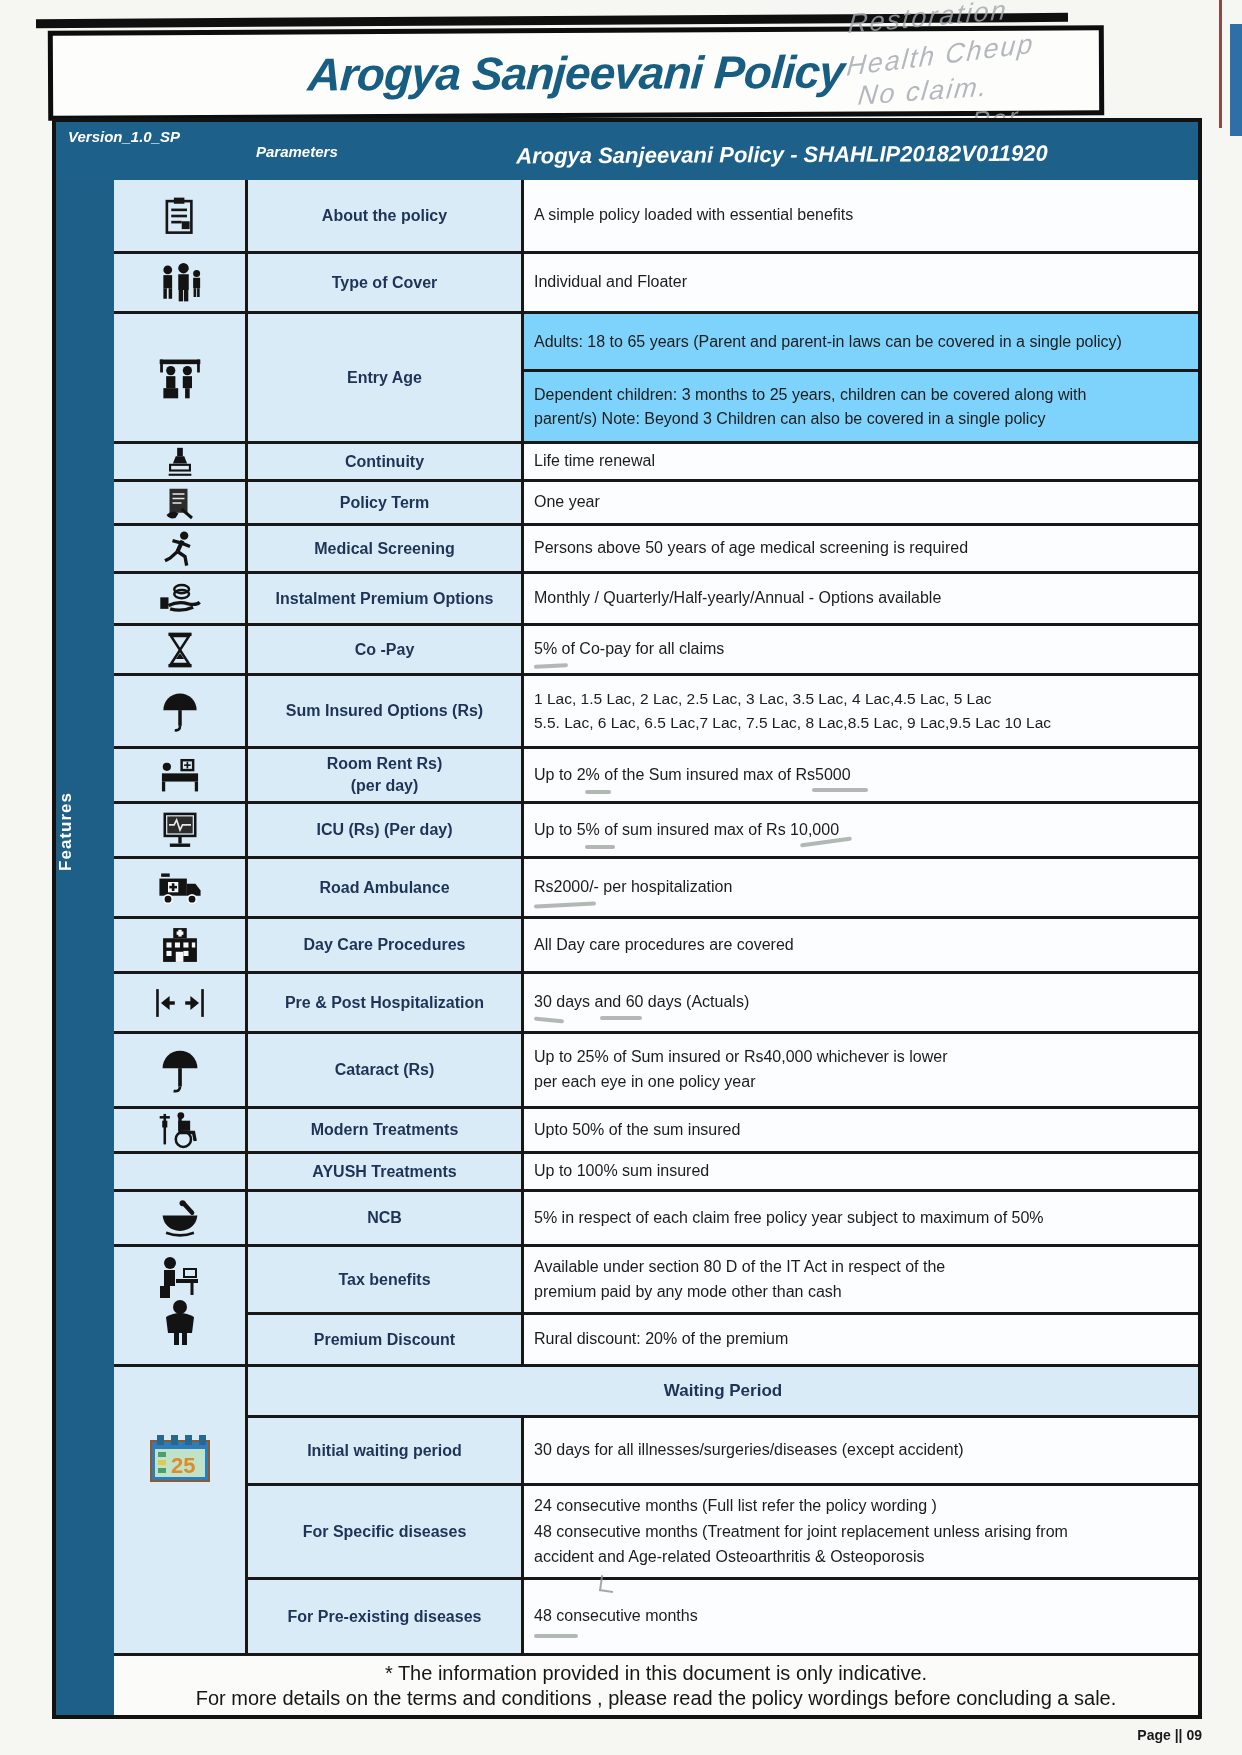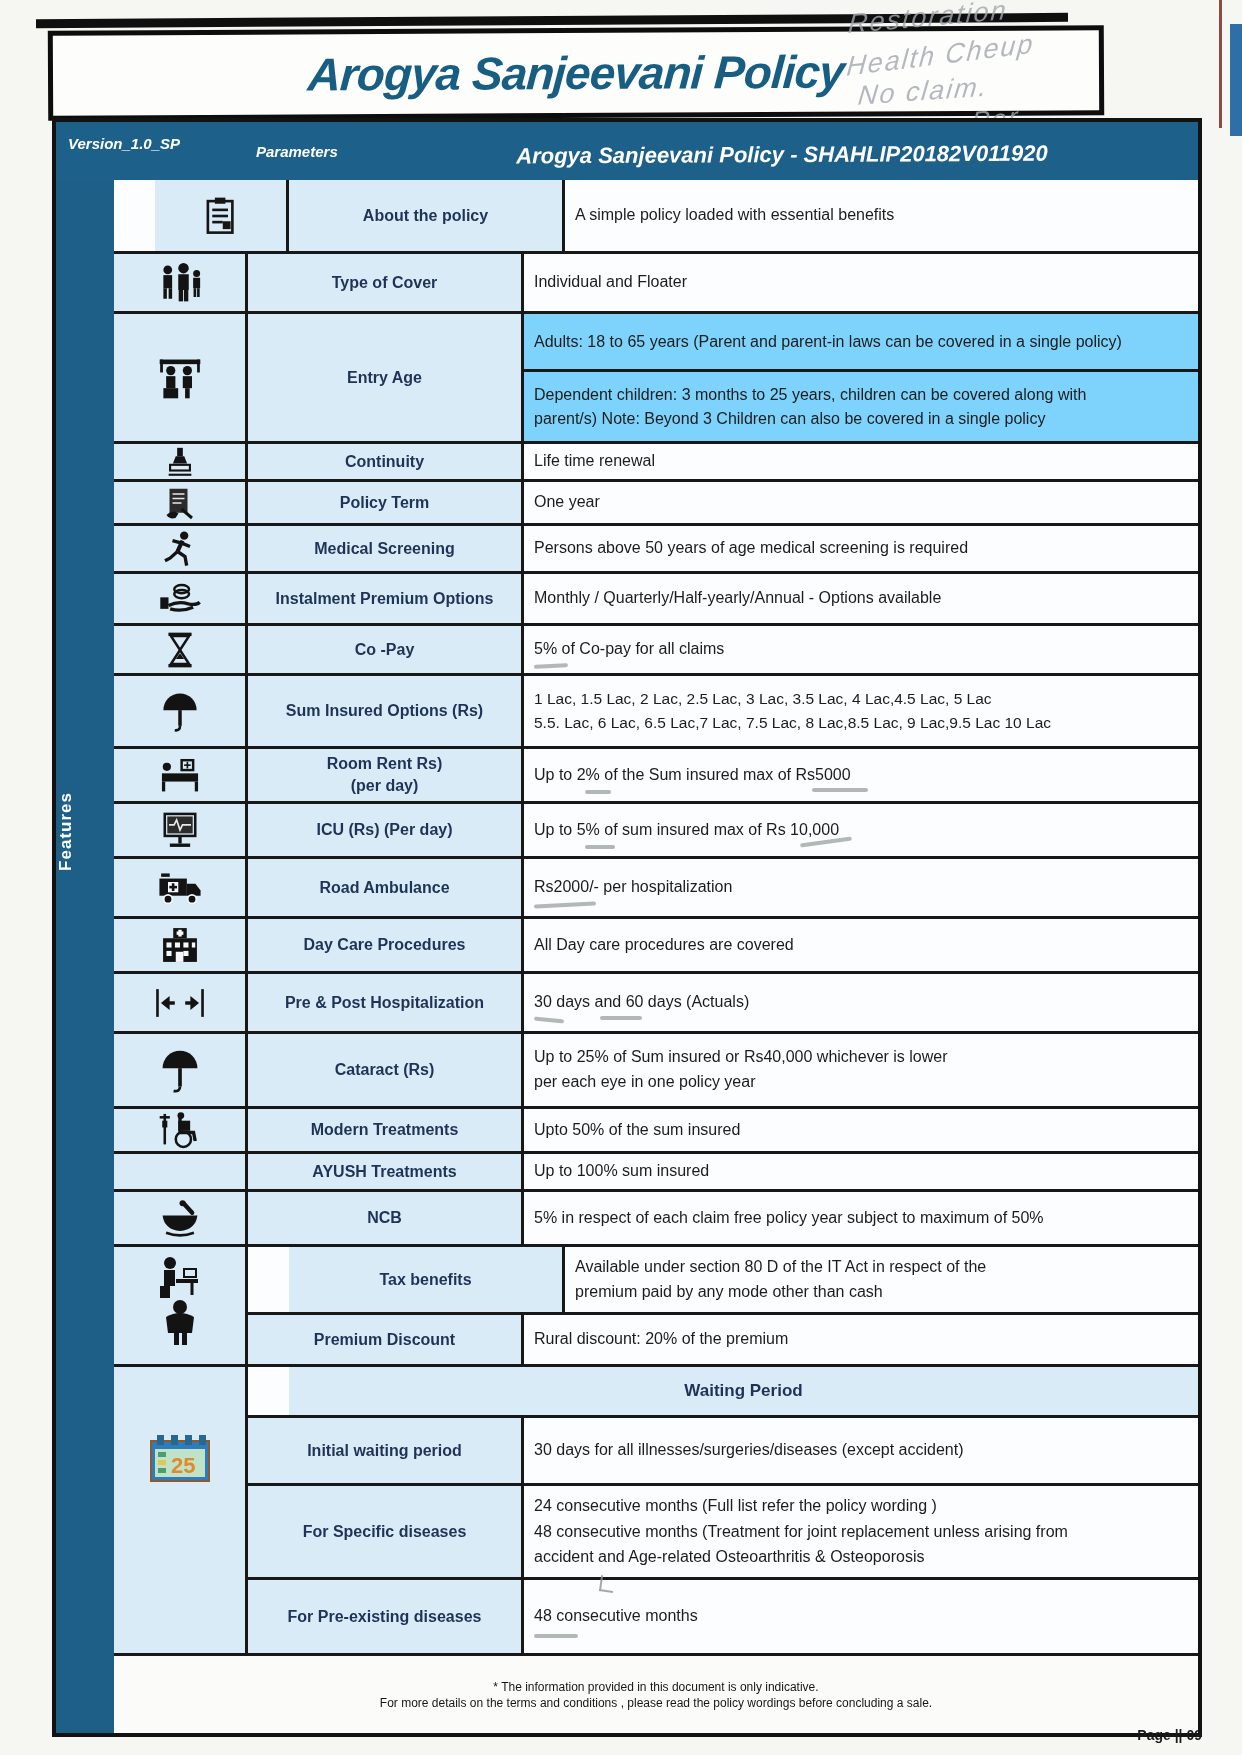--- a/index.html
+++ b/index.html
@@ -19,48 +19,48 @@
   .handwriting{position:absolute;color:#a3a8af;font-style:italic;font-size:27px;letter-spacing:2px;transform:rotate(-5deg) skewX(-10deg);white-space:nowrap;opacity:.8;}
   .hw1{left:848px;top:2px;}
   .hw2{left:846px;top:40px;transform:rotate(-7deg) skewX(-12deg);}
   .hw3{left:858px;top:76px;transform:rotate(-4deg) skewX(-10deg);}
   .hw4{left:902px;top:108px;transform:rotate(-6deg) skewX(-10deg);}
   .hw-faint{position:absolute;left:985px;top:136px;color:#9aa0a6;opacity:.45;font-size:25px;font-style:italic;transform:rotate(-12deg);}
 
   
   .doc-frame{position:absolute;left:52px;top:118px;width:1150px;border:4px solid #121212;box-sizing:border-box;background:#fbfdff;}
   .band{height:58px;background:#1d6089;position:relative;}
-  .band .version{position:absolute;left:12px;top:13px;color:#fff;font-size:15px;font-weight:700;font-style:italic;text-align:right;}
+  .band .version{position:absolute;left:12px;top:6px;color:#fff;font-size:15px;font-weight:700;font-style:italic;text-align:right;}
   .band .params{position:absolute;left:200px;top:21px;color:#fff;font-size:15px;font-weight:700;font-style:italic;}
   .band .policy-code{position:absolute;left:330px;right:20px;top:20px;text-align:center;color:#fff;font-size:22px;font-weight:700;font-style:italic;transform:rotate(-0.3deg);}
 
   .body-flex{display:flex;}
   .side{width:58px;background:#1d5f86;position:relative;flex:none;}
   .side .vlabel{position:absolute;left:0;width:58px;top:612px;text-align:center;writing-mode:vertical-rl;transform:rotate(180deg);color:#fff;font-weight:700;font-size:17px;letter-spacing:1px;}
   .content{flex:1;display:flex;flex-direction:column;}
 
   .row{display:flex;box-sizing:border-box;border-top:3px solid #181818;}
-  .row.first{border-top:none;margin-left:41px;}
+  .row.first{border-top:none;}
   .icon-cell{width:134px;flex:none;background:#d9ebf7;border-right:3px solid #181818;box-sizing:border-box;display:flex;align-items:center;justify-content:center;}
   .label-cell{width:276px;flex:none;background:#d9ebf7;border-right:3px solid #181818;box-sizing:border-box;display:flex;align-items:center;justify-content:center;text-align:center;font-weight:700;font-size:16px;color:#1e3356;white-space:pre-line;line-height:1.35;padding:2px 6px;}
   .value-cell{flex:1;background:#fbfdff;display:flex;align-items:center;padding-left:10px;padding-right:8px;font-size:16px;color:#1c1c1c;white-space:pre-line;line-height:1.55;box-sizing:border-box;}
 
   .section{display:flex;box-sizing:border-box;border-top:3px solid #181818;}
   .section .rows-col{flex:1;display:flex;flex-direction:column;}
   .section .rows-col .row{border-top:3px solid #181818;}
   .section .rows-col .row.first{border-top:none;}
   .section .row .label-cell{border-left:none;}
 
   .stacked-values{flex:1;display:flex;flex-direction:column;}
   .stacked-values .sub{display:flex;align-items:center;padding-left:10px;padding-right:8px;font-size:16px;color:#1c1c1c;white-space:pre-line;line-height:1.5;box-sizing:border-box;background:#7dd3fc;}
   .stacked-values .sub + .sub{border-top:3px solid #181818;}
 
   .wait-header-cell{flex:1;background:#d9ebf7;display:flex;align-items:center;justify-content:center;font-weight:700;font-size:17px;color:#1e3356;}
 
-  .footer-note{border-top:3px solid #181818;height:80px;box-sizing:border-box;background:#fbfcfa;display:flex;flex-direction:column;align-items:center;justify-content:center;gap:2px;font-size:12px;color:#161616;}
+  .footer-note{border-top:3px solid #181818;height:62px;box-sizing:border-box;background:#fbfcfa;display:flex;flex-direction:column;align-items:center;justify-content:center;gap:2px;font-size:20px;color:#161616;}
 
   .page-num{position:absolute;right:40px;top:1727px;font-size:14px;font-weight:700;color:#1a1a1a;}
 
   
   .pmark{position:absolute;height:4px;background:#9aa09a;border-radius:3px;opacity:.75;}
   .pmark-corner{position:absolute;left:600px;top:1576px;width:12px;height:14px;border-left:2px solid #8e949a;border-bottom:2px solid #8e949a;opacity:.8;transform:rotate(8deg);}
 
   svg.ic{display:block;}
 </style>
 </head>

